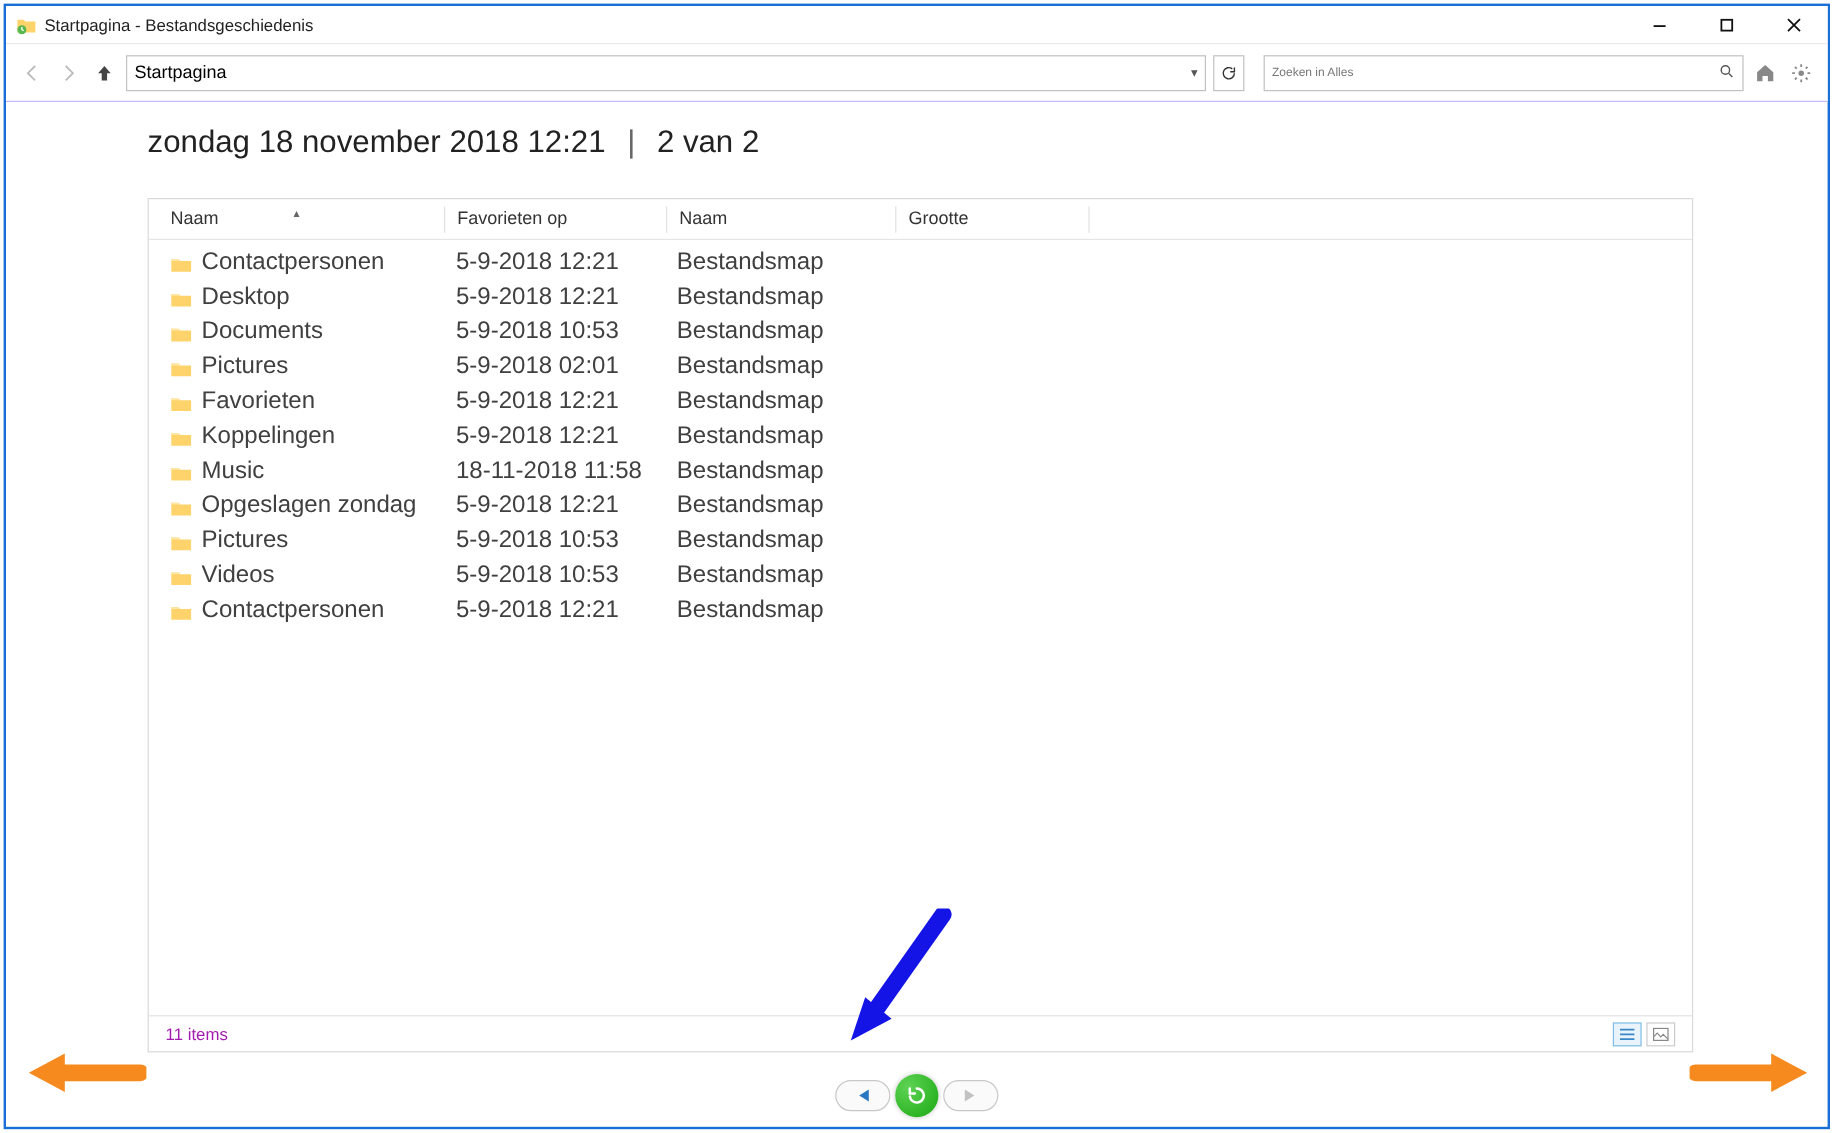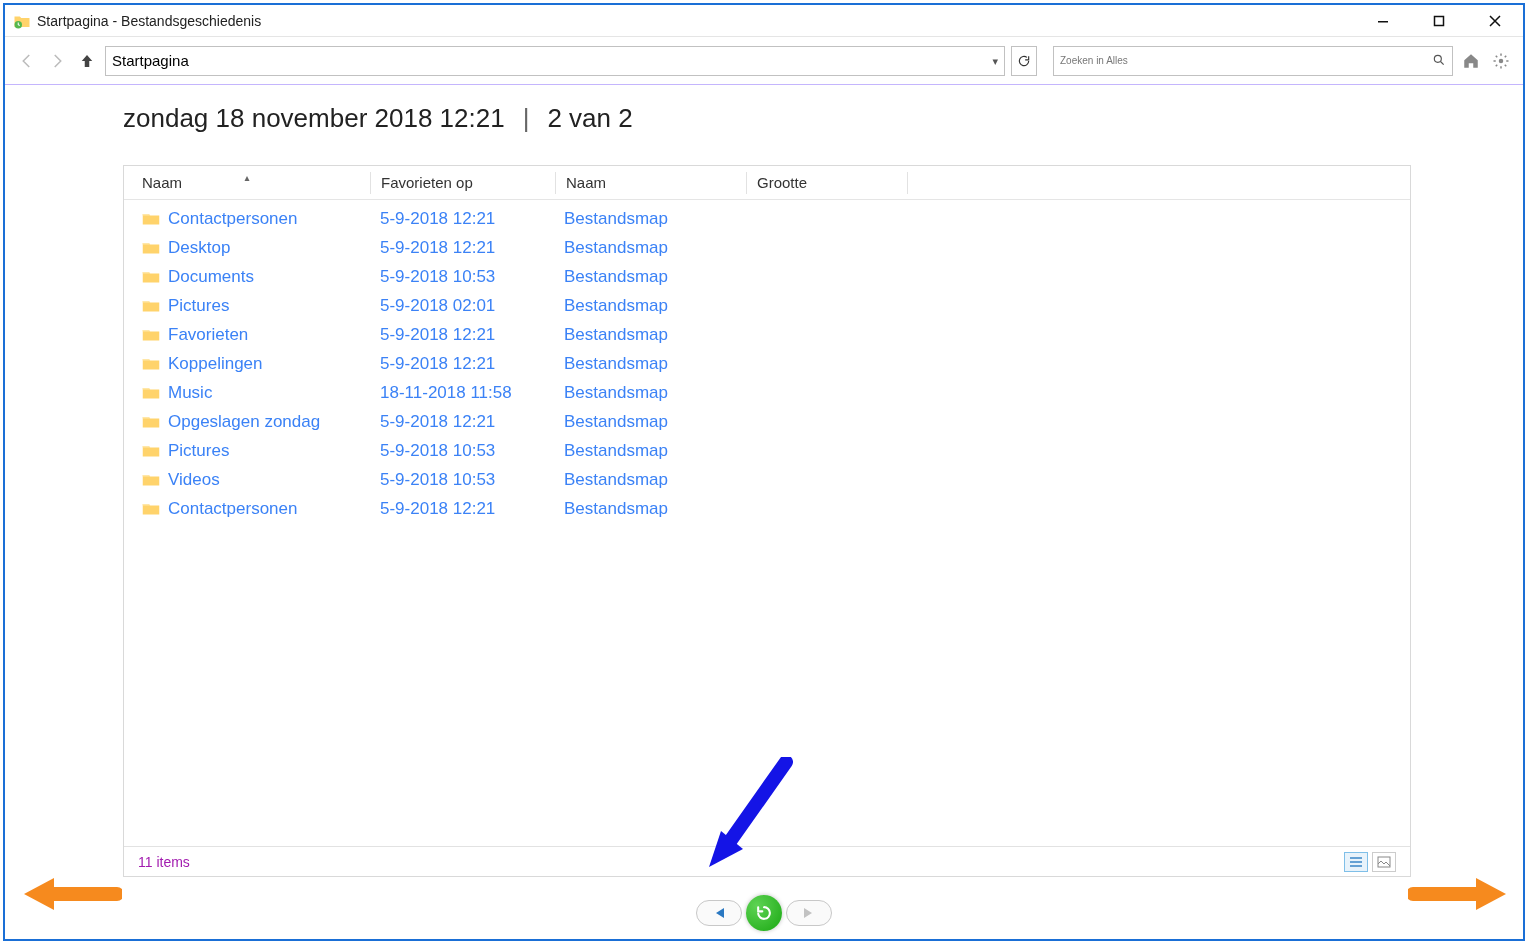--- a/index.html
+++ b/index.html
@@ -142,22 +142,22 @@
   .col-sep { width:1px; height:22px; background:#e2e2e2; }
   .sort-ind {
     position: absolute; left: 50%; top: -2px; transform: translateX(-50%);
     font-size: 10px; color: #666;
   }
   .rows { flex: 1; overflow: auto; padding-top: 4px; }
   .row {
     height: 29px;
     display: flex;
     align-items: center;
-    font-size: 17px;
-    color: #3b82f6;
+    font-size: 20px;
+    color: #404040;
     cursor: default;
   }
   .cell.name { width: 246px; padding-left: 18px; display: flex; align-items: center; gap: 8px;}
   .cell.mod  { width: 184px; padding-left: 10px; }
   .cell.type { width: 190px; padding-left: 10px; }
   .cell.size { width: 160px; padding-left: 10px; }
   .folder-icon { width: 18px; height: 16px; flex-shrink: 0; }
   .statusbar {
     height: 30px;
     border-top: 1px solid #e2e2e2;

